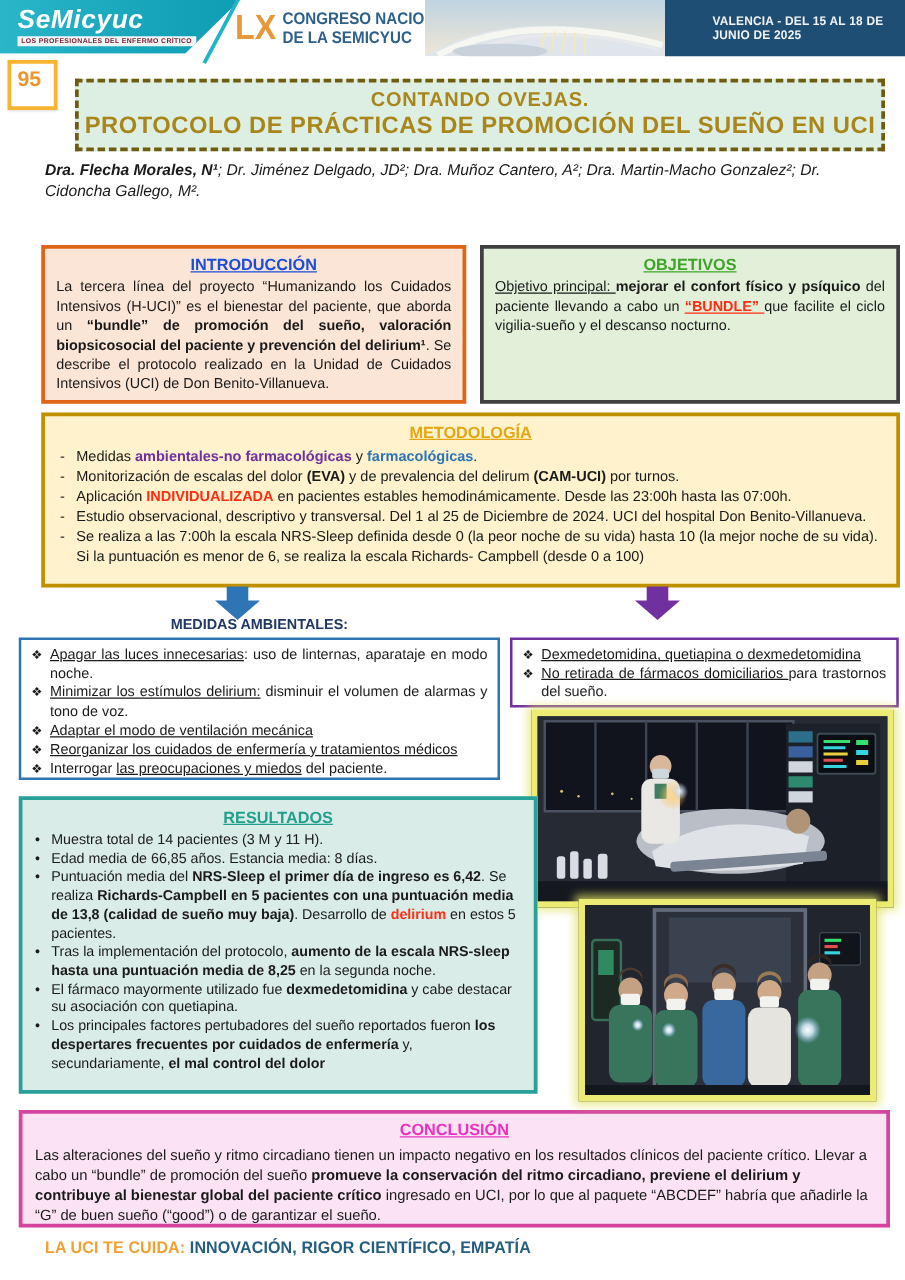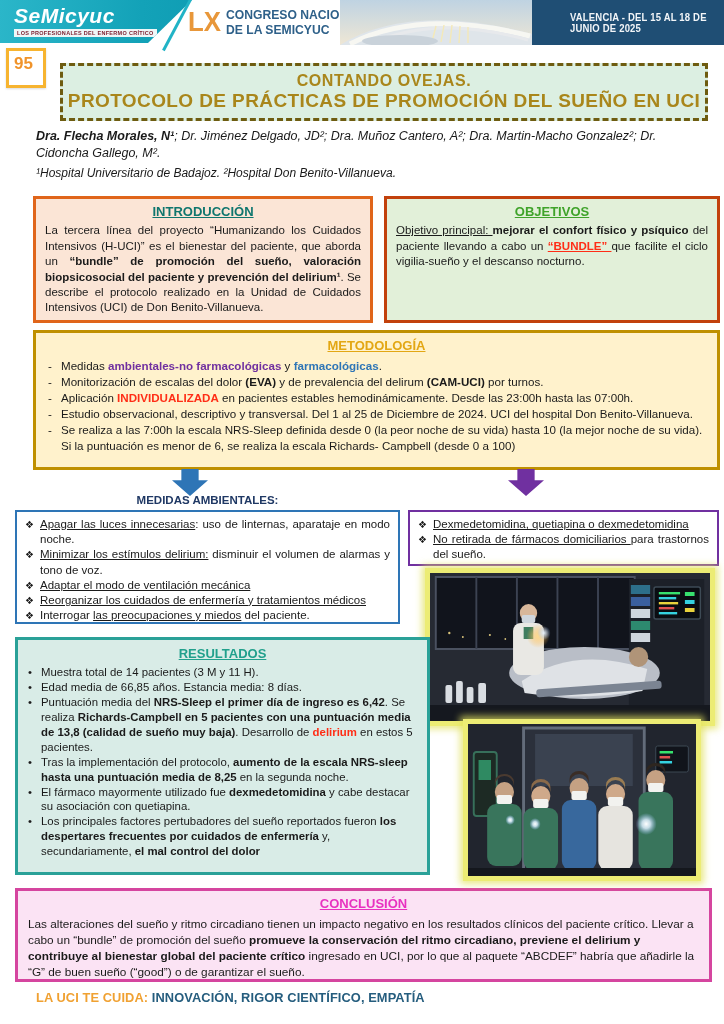--- a/index.html
+++ b/index.html
@@ -42,23 +42,23 @@
   
   .panel{border-style:solid;}
   .ptitle{text-align:center;font-weight:bold;text-decoration:underline;font-size:13px;margin-bottom:3px;}
   .just{text-align:justify;}
   .li{display:flex;align-items:flex-start;}
   .marker{flex:0 0 13px;}
   .li .txt{flex:1;}
 
   .intro{left:33px;top:196px;width:340px;height:127px;background:#fbe5d6;border:2.5px solid #e0651a;
          border-width:3px;padding:4px 9px;font-size:11.5px;line-height:1.34;}
-  .intro .ptitle{color:#0f766e;}
-
-  .objet{left:384px;top:196px;width:336px;height:127px;background:#e2f0d9;border:3px solid #c2410c;
+  .intro .ptitle{color:#1d4ed8;}
+
+  .objet{left:384px;top:196px;width:336px;height:127px;background:#e2f0d9;border:3px solid #404040;
          padding:4px 9px;font-size:11.5px;line-height:1.34;}
   .objet .ptitle{color:#3fa32a;}
   .objet .p2{margin-top:13px;}
 
   .metod{left:33px;top:330px;width:687px;height:140px;background:#fff2cc;border:3px solid #bf9000;
          padding:4px 12px;font-size:11.6px;line-height:1.38;}
   .metod .ptitle{color:#e3a713;}
 
   .arrow{width:36px;height:27px;clip-path:polygon(26% 0,74% 0,74% 42%,100% 42%,50% 100%,0 42%,26% 42%);}
   .arrow-blue{left:172px;top:469px;background:#2e75b6;}
@@ -132,21 +132,20 @@
   <div class="abs num-badge">
     <span>95</span>
   </div>
 
   <div class="abs title-box">
     <div class="title-l1">CONTANDO OVEJAS.</div>
     <div class="title-l2">PROTOCOLO DE PRÁCTICAS DE PROMOCIÓN DEL SUEÑO EN UCI</div>
   </div>
 
   <div class="abs authors"><span style="font-weight: bold; font-style: italic;">Dra. Flecha Morales, N¹</span><span style="font-style: italic;">; Dr. Jiménez Delgado, JD²; Dra. Muñoz Cantero, A²; Dra. Martin-Macho Gonzalez²; Dr. Cidoncha Gallego, M².</span></div>
-  <div class="abs affils"><span style="font-style: italic;">¹Hospital Universitario de Badajoz. ²Hospital Don Benito-Villanueva.</span></div>
 
   <div class="abs panel intro">
     <div class="ptitle">INTRODUCCIÓN</div>
     <div class="just"><span>La tercera línea del proyecto “Humanizando los Cuidados Intensivos (H-UCI)”  es el bienestar del paciente, que aborda un </span><span style="font-weight: bold;">“bundle” de promoción del sueño, valoración biopsicosocial del paciente y prevención del delirium¹</span><span>. Se describe el protocolo realizado en la Unidad de Cuidados Intensivos (UCI) de Don Benito-Villanueva.</span></div>
   </div>
 
   <div class="abs panel objet">
     <div class="ptitle">OBJETIVOS</div>
     <div class="just"><span style="text-decoration: underline;">Objetivo principal: </span><span style="font-weight: bold;">mejorar el confort físico y psíquico</span><span> del paciente llevando a cabo un </span><span style="font-weight: bold; text-decoration: underline; color: rgb(255, 45, 22);">“BUNDLE” </span><span>que facilite el ciclo vigilia-sueño y el descanso nocturno.</span></div>
   </div>

